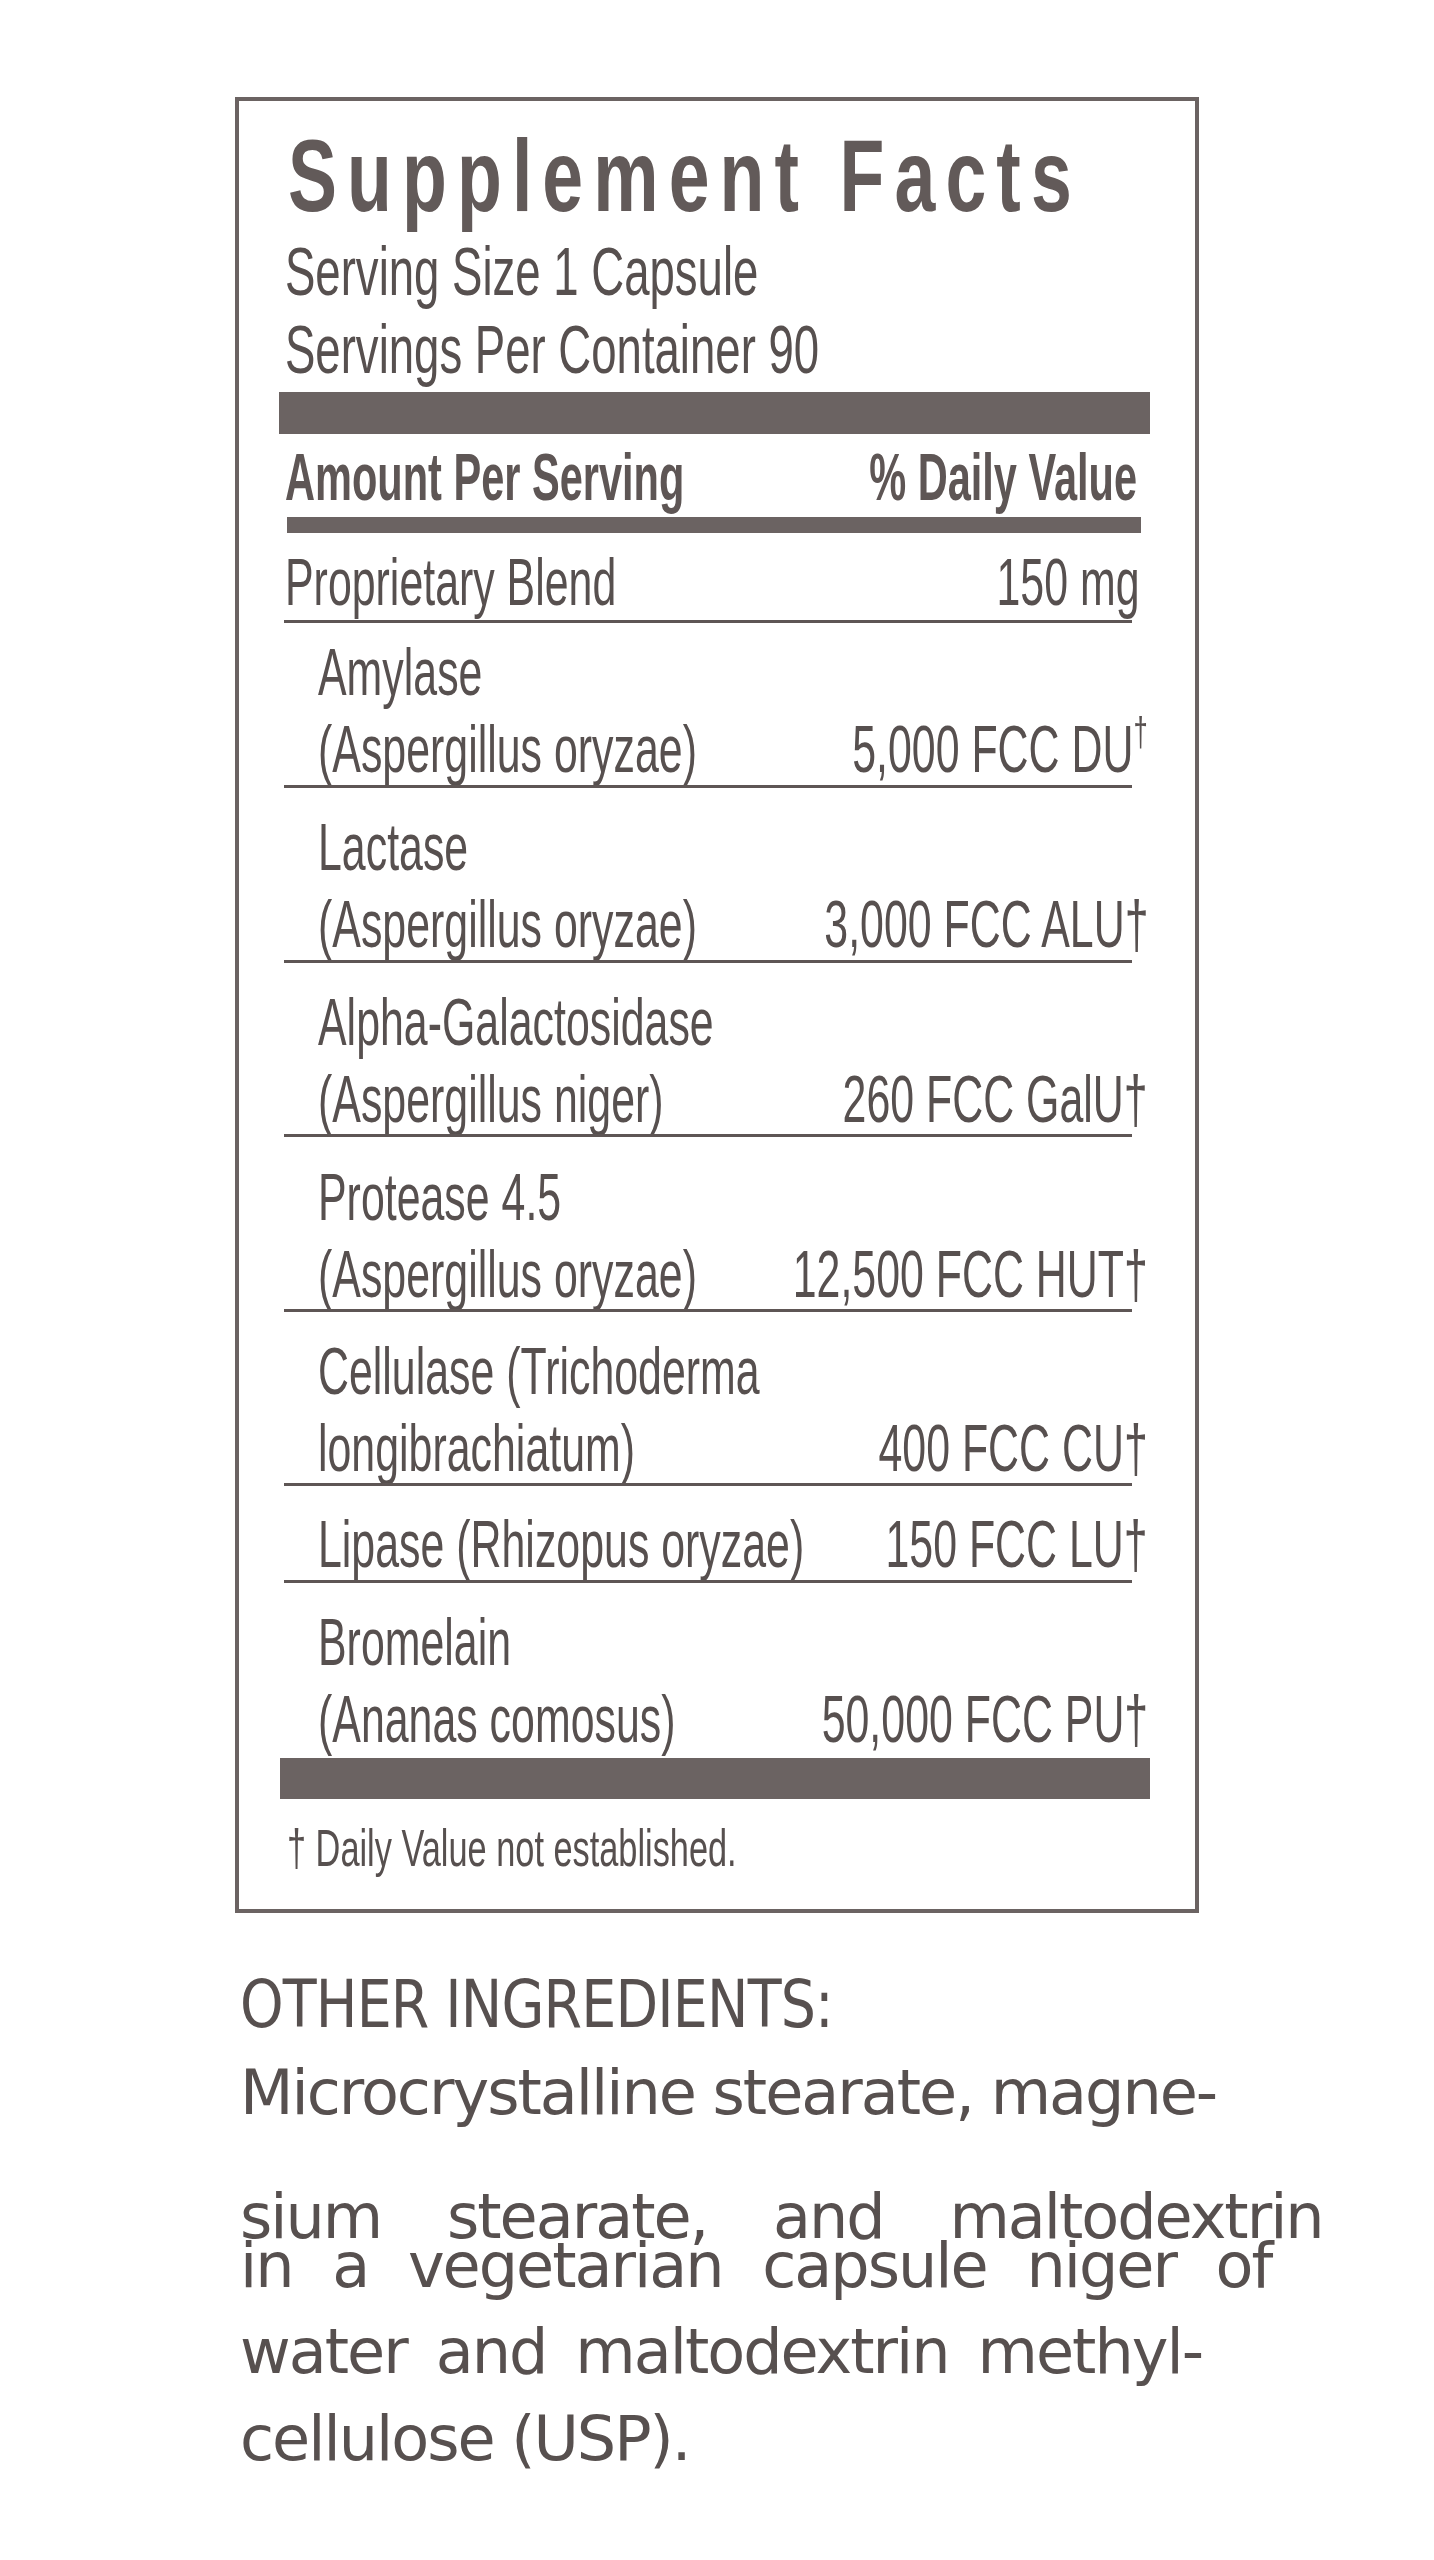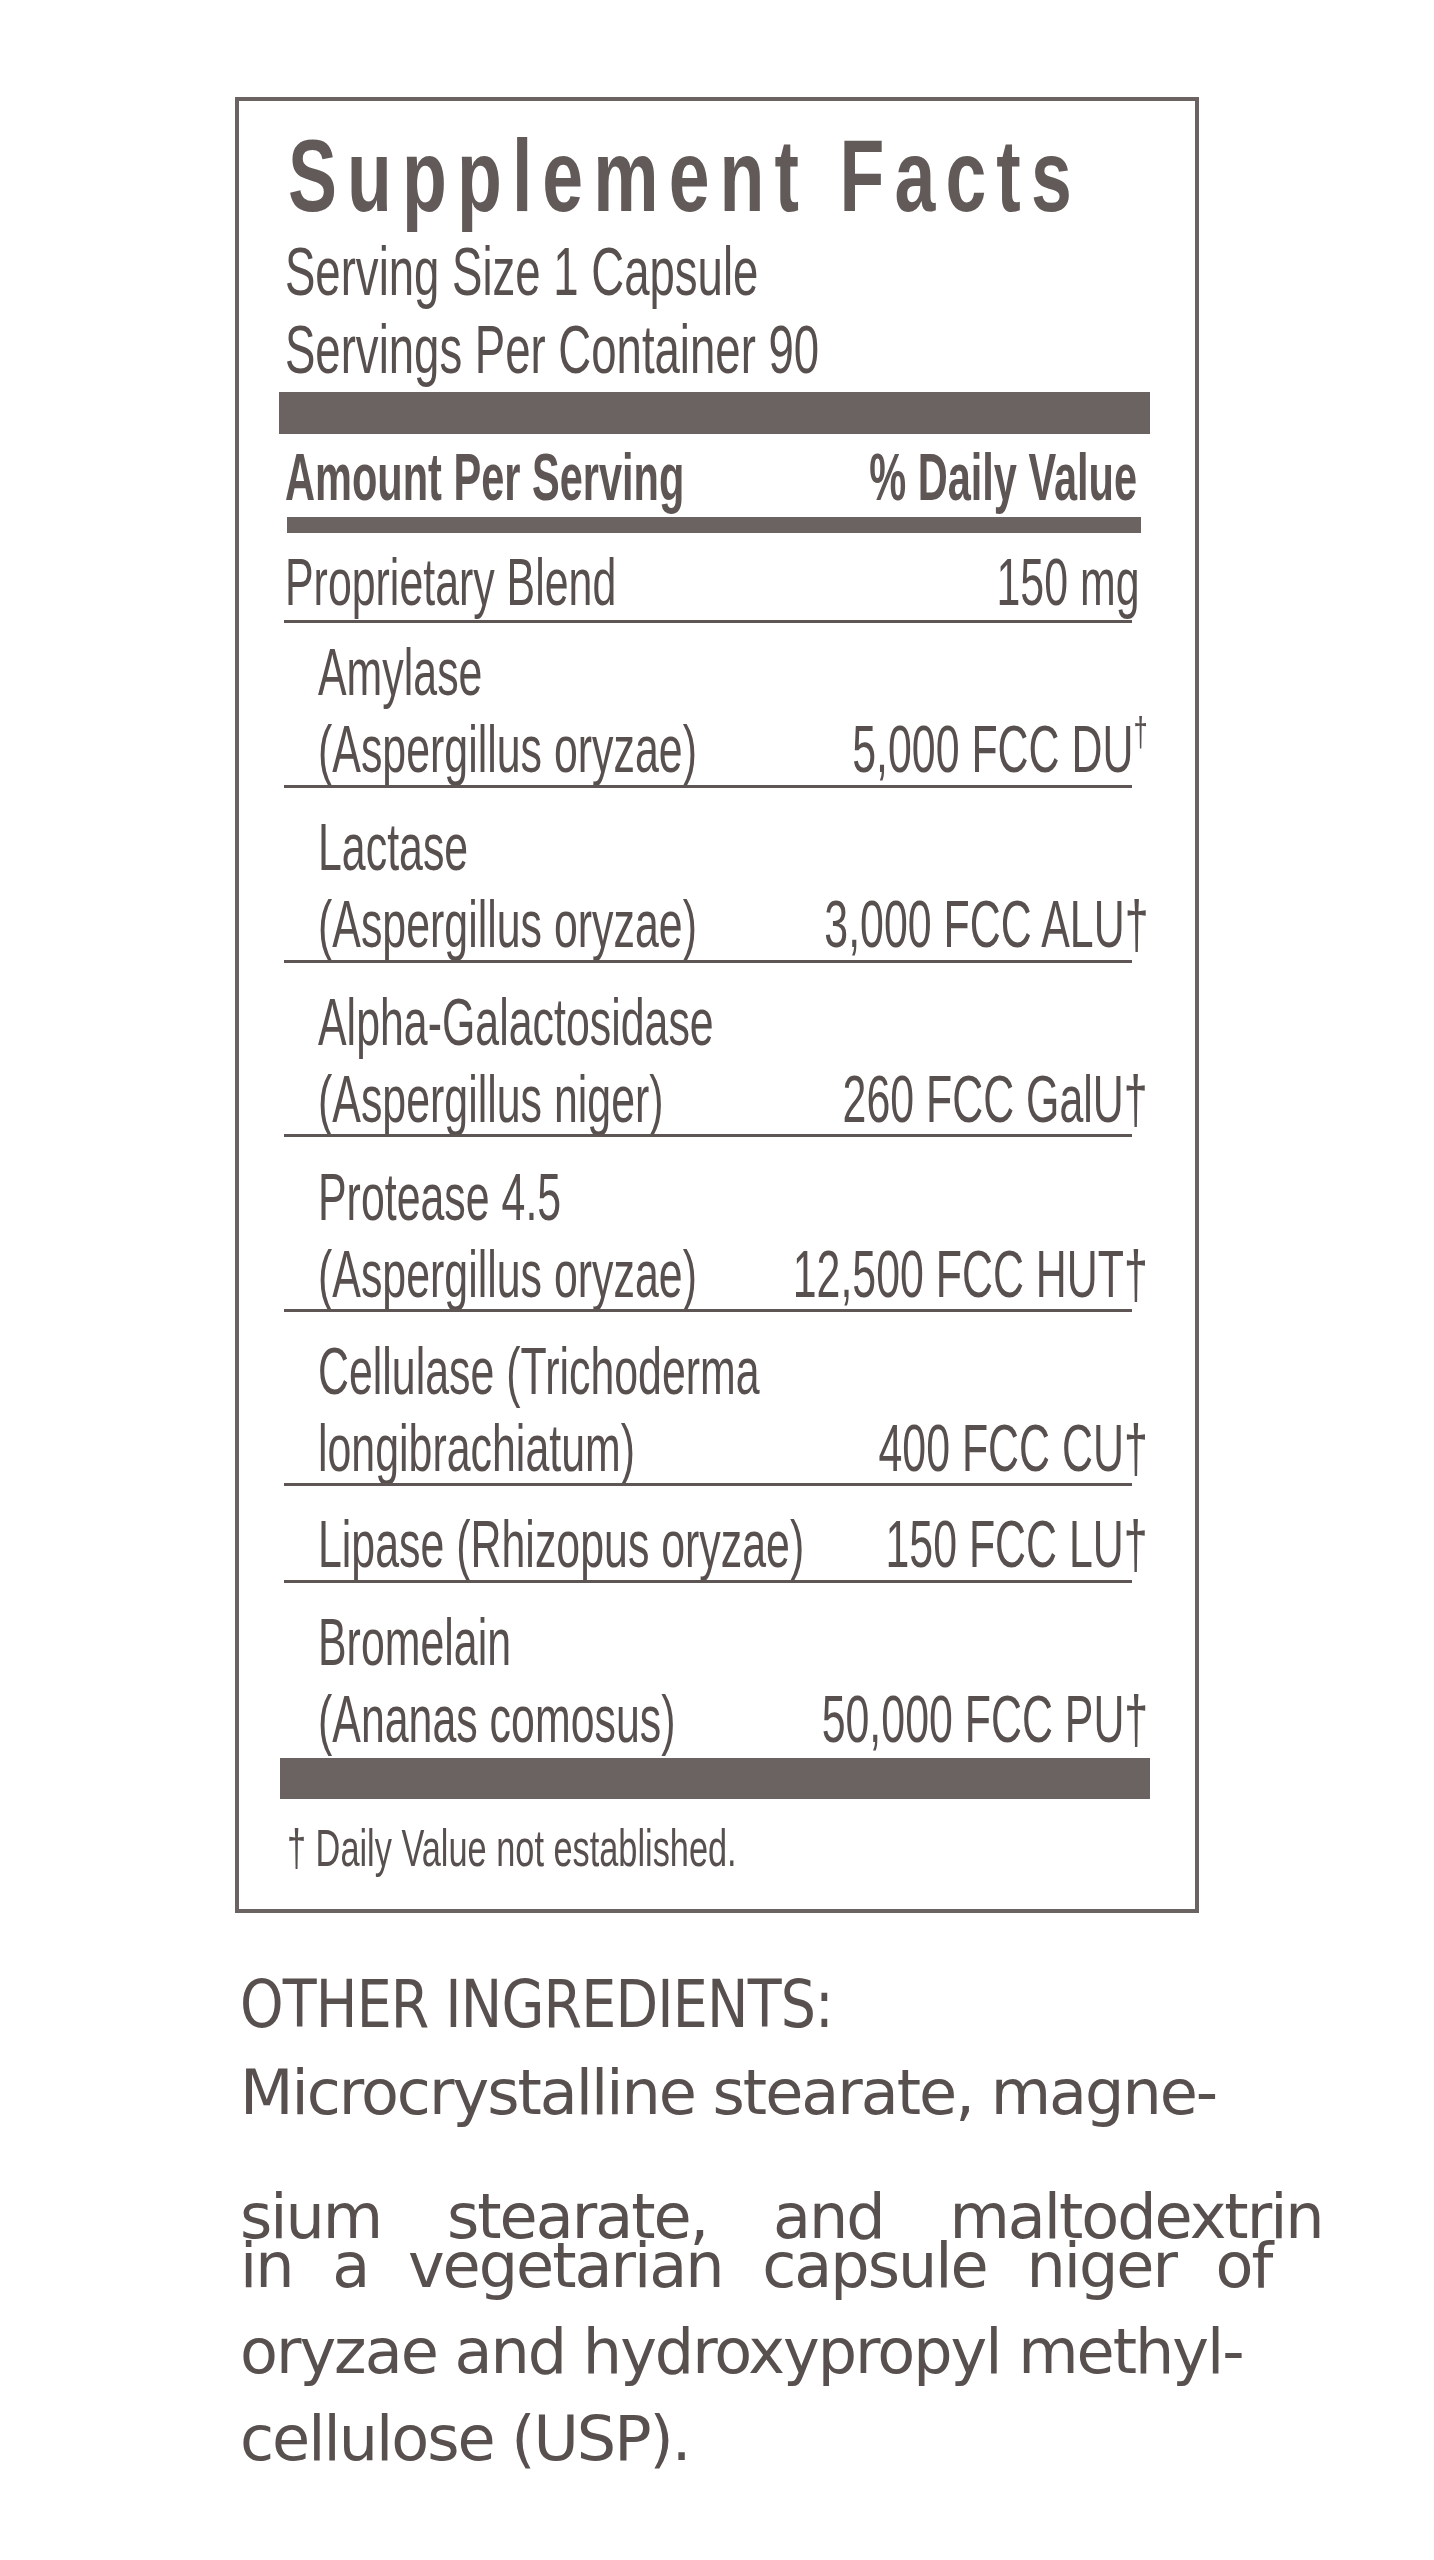--- a/index.html
+++ b/index.html
@@ -74,15 +74,15 @@
 
 <div class="bar" style="left:280px; top:1758px; width:870px; height:41px;"></div>
 
 <div class="abs cond foot">† Daily Value not established.</div>
 
 <div class="abs oi-head">OTHER INGREDIENTS:</div>
 <div>
   <div class="oi-line" style="top:2050px; font-size:62px; letter-spacing:-2px;">Microcrystalline stearate, magne-</div>
   <div class="oi-line" style="top:2137px; font-size:62px; letter-spacing:-2px; word-spacing:48px;margin-top:37px;">sium stearate, and maltodextrin</div>
   <div class="oi-line" style="top:2223px; font-size:62px; letter-spacing:-2px; word-spacing:22px;">in a vegetarian capsule niger of</div>
-  <div class="oi-line" style="top:2309px; font-size:62px; letter-spacing:-2px;">oryzae and hydroxypropyl methyl-</div>
+  <div class="oi-line" style="top:2309px; font-size:62px; letter-spacing:-2px;">water and maltodextrin methyl-</div>
   <div class="oi-line" style="top:2396px; font-size:62px; letter-spacing:-2px; text-align:right; text-align-last:left;">cellulose (USP).</div>
 </div>
 
 </body></html>

